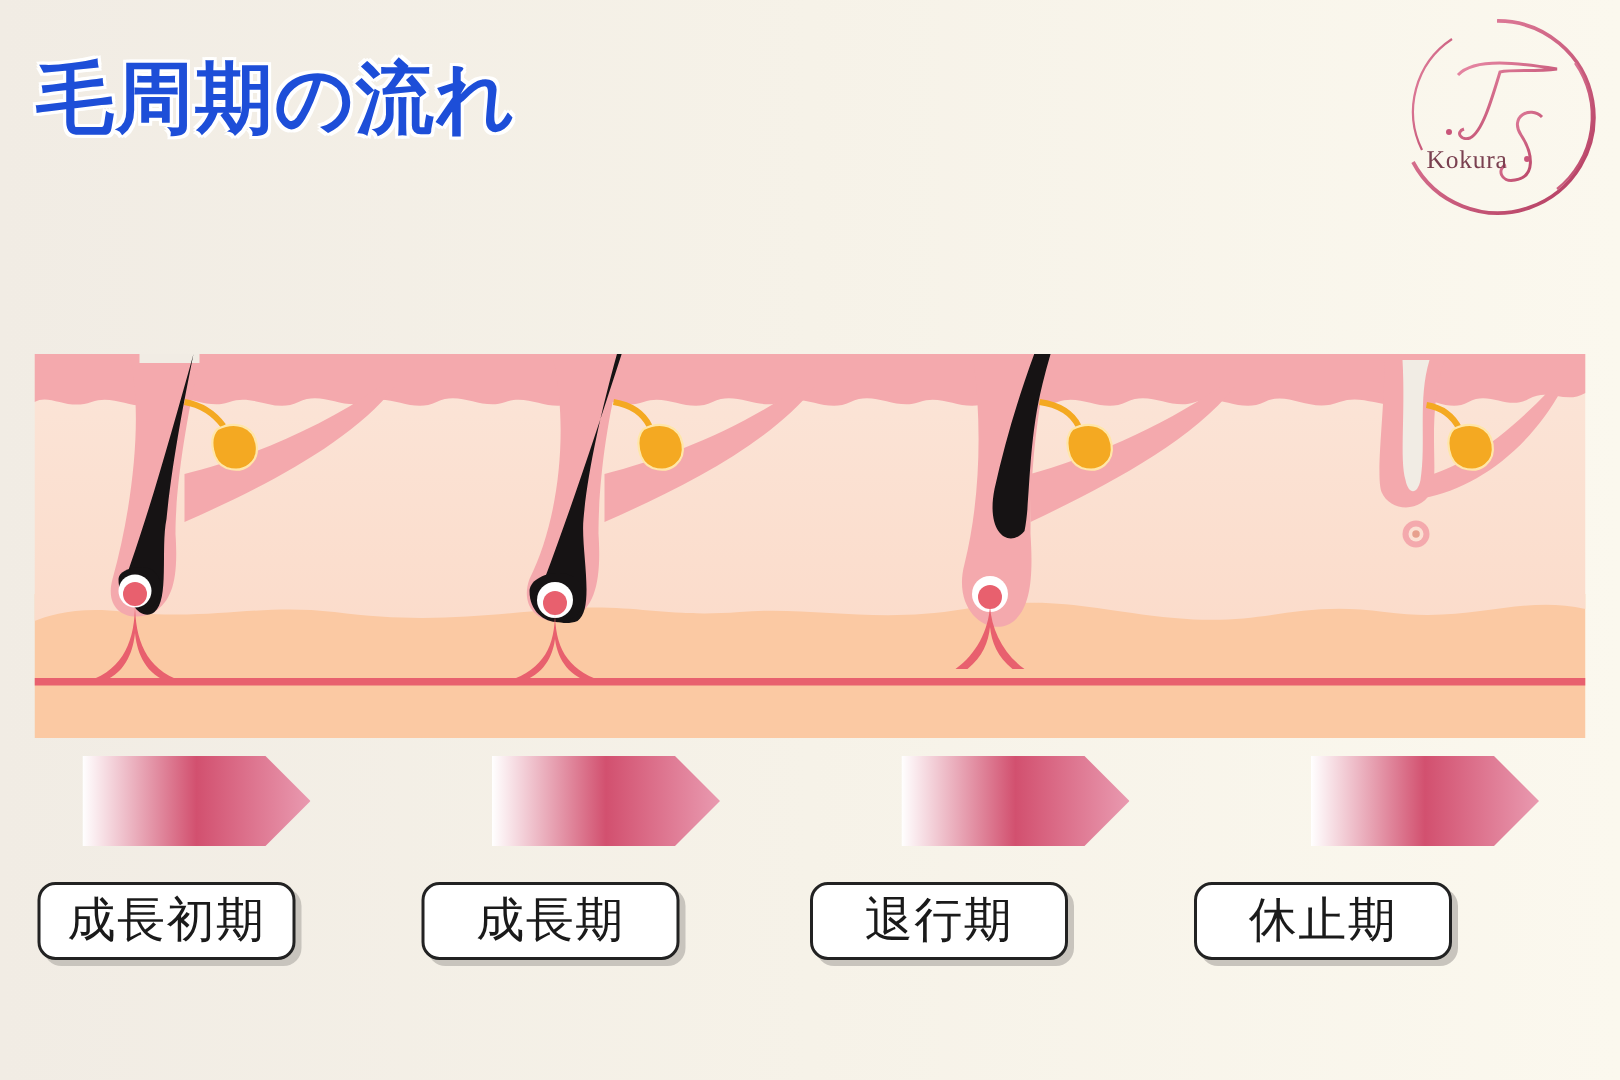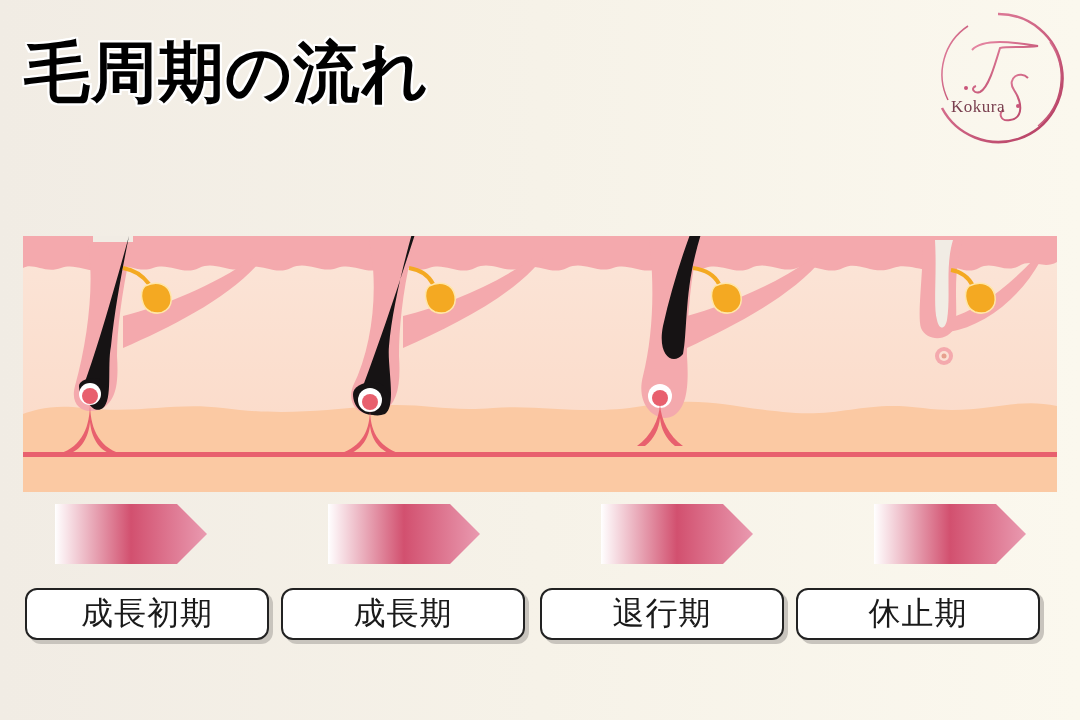--- a/index.html
+++ b/index.html
@@ -1,27 +1,27 @@
 <!DOCTYPE html>
 <html><head>
 <meta charset="utf-8">
 <style>
   html,body{margin:0;padding:0;}
   body{width:1080px;height:720px;overflow:hidden;position:relative;
     background:linear-gradient(90deg,#f1ece4 0%,#f6f2e8 50%,#fbf8ee 100%);
     font-family:"DejaVu Sans","Liberation Sans",sans-serif;}
-  .title{position:absolute;left:24px;top:40px;font-size:66px;font-weight:bold;color:#000000;
+  .title{position:absolute;left:24px;top:40px;font-size:52px;font-weight:bold;color:#1d4ed8;
     letter-spacing:1px;line-height:1;
     text-shadow:-2px -2px 0 #fff,2px -2px 0 #fff,-2px 2px 0 #fff,2px 2px 0 #fff,0 2px 0 #fff,2px 0 0 #fff,0 -2px 0 #fff,-2px 0 0 #fff;}
   .logo{position:absolute;left:928px;top:8px;width:140px;height:140px;}
   .logo-text{position:absolute;left:951px;top:97px;font-family:"Liberation Serif","DejaVu Serif",serif;
     font-size:17px;color:#7a4050;letter-spacing:0.5px;}
   .skin{position:absolute;left:23px;top:236px;width:1034px;height:256px;}
   .arrow{position:absolute;top:504px;width:152px;height:60px;}
-  .label{position:absolute;top:588px;width:244px;height:52px;box-sizing:border-box;
+  .label{position:absolute;top:588px;width:172px;height:52px;box-sizing:border-box;
     background:#fff;border:2px solid #222;border-radius:12px;
     box-shadow:4px 4px 0 #c8c4bd;display:flex;align-items:center;justify-content:center;
     font-size:32px;color:#1a1a1a;letter-spacing:1px;}
 </style>
 </head>
 <body>
 
 <div class="title">毛周期の流れ</div>
 
 <svg class="logo" viewBox="0 0 140 140">

